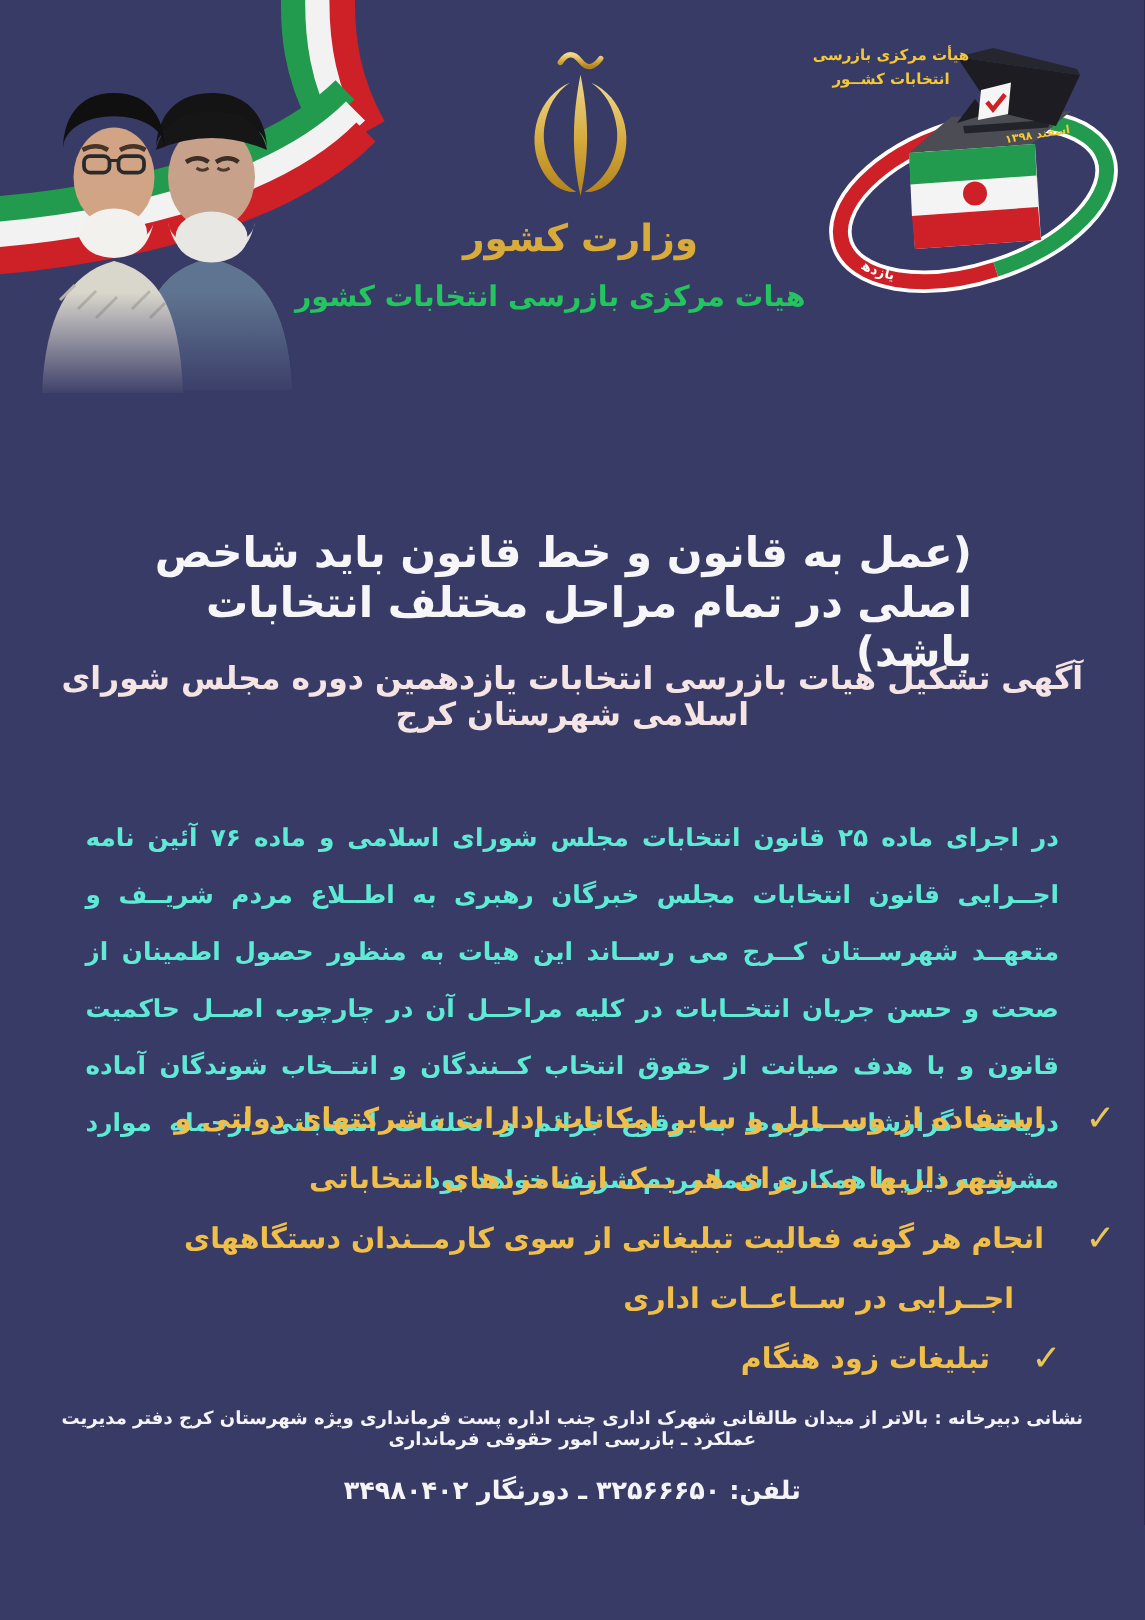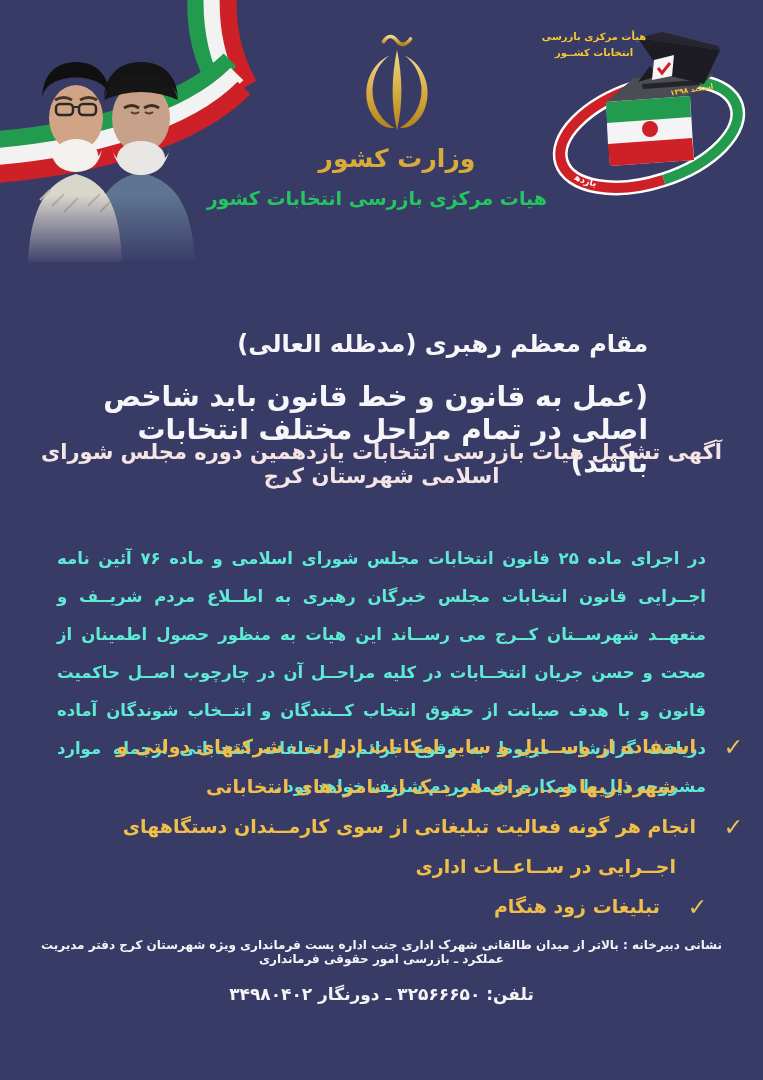--- a/index.html
+++ b/index.html
@@ -9,21 +9,21 @@
     margin:0 auto;
     background:#393b67;
     overflow:hidden;
     font-family:"DejaVu Sans",sans-serif;
     direction:rtl;
   }
   .abs{position:absolute;}
 
   
   .center-header{
-    position:absolute;top:30px;left:247px;width:300px;
+    position:absolute;top:30px;left:237px;width:300px;
     text-align:center;
   }
   .ministry-name{
     margin-top:4px;
     color:#d9ab3a;
     font-size:25px;font-weight:bold;
     letter-spacing:1px;
   }
   .org-line{
     color:#22c55e;font-weight:bold;white-space:nowrap;
@@ -190,21 +190,20 @@
 
     <defs>
       <path id="ringTextPath" d="M 22,132 A 95,50 0 0 0 196,128" transform="rotate(-18 107 112)"></path>
     </defs>
     <text font-size="9" font-weight="bold" fill="#ffffff">
       <textPath href="#ringTextPath" startOffset="12%">یازدهمین دوره مجلس شورای اسلامی</textPath>
     </text>
   </svg>
 
   <div class="quote">
-    <div class="attribution">مقام معظم رهبری (مدظله العالی)</div>
     <div class="quote-text">(عمل به قانون و خط قانون باید شاخص اصلی در تمام مراحل مختلف انتخابات باشد)</div>
   </div>
 
   <div class="headline">آگهی تشکیل هیات بازرسی انتخابات یازدهمین دوره مجلس شورای اسلامی شهرستان کرج</div>
 
   <div class="body-text">در اجرای ماده ۲۵ قانون انتخابات مجلس شورای اسلامی و ماده ۷۶ آئین نامه اجــرایی قانون انتخابات مجلس خبرگان رهبری به اطــلاع مردم شریــف و متعهــد شهرســتان کــرج می رســاند این هیات به منظور حصول اطمینان از صحت و حسن جریان انتخــابات در کلیه مراحــل آن در چارچوب اصــل حاکمیت قانون و با هدف صیانت از حقوق انتخاب کــنندگان و انتــخاب شوندگان آماده دریافت گزارشات مربوط به وقوع جرائم و تخلفات انتخاباتی ازجمله موارد مشروحه ذیل با همکاری شما مردم شریف خواهد بود .</div>
 
   <ul class="checklist">
     <li>
       <span class="check">✓</span><span>استفاده از وســایل و سایر امکانات ادارات ، شرکتهای دولتی و شهرداریها و... برای هر یــک از نامزدهای انتخاباتی</span>

